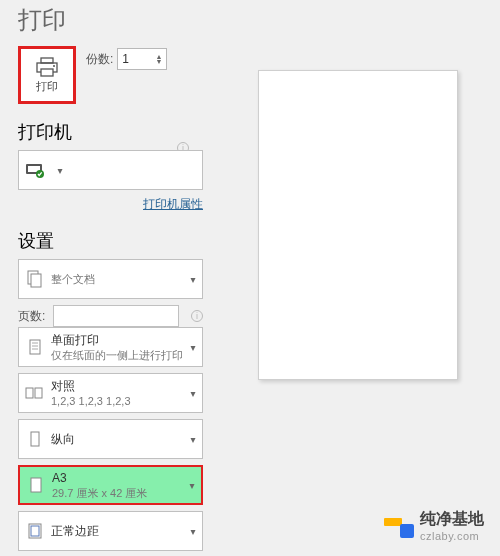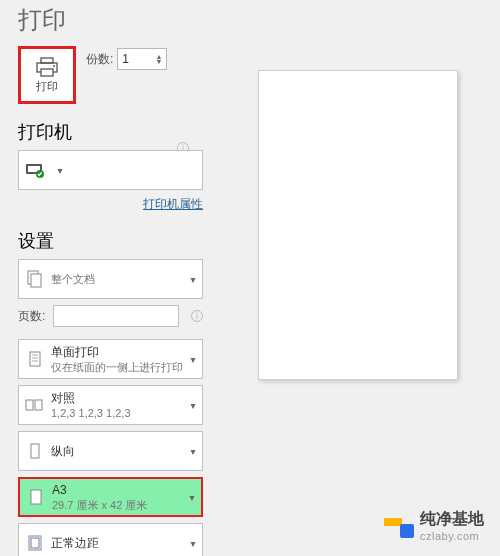--- a/index.html
+++ b/index.html
@@ -80,21 +80,21 @@
     background: #86efac;
   }
   .select-icon {
     width: 32px; display: flex; align-items: center; justify-content: center;
     flex-shrink: 0;
   }
   .select-text { flex: 1; overflow: hidden; white-space: nowrap; text-overflow: ellipsis; }
   .select-text .row-title { font-size: 12px; color: #333; line-height: 15px; }
   .select-text .row-sub { font-size: 11px; color: #777; line-height: 14px; overflow:hidden; text-overflow:ellipsis;}
   .select-caret { width: 18px; color: #666; font-size: 10px; text-align:center; }
-  .label-row { display:flex; align-items:center; gap:8px; margin-bottom:12px; color:#555; }
+  .label-row { display:flex; align-items:center; gap:8px; margin-bottom:0; color:#555; }
   .pages-input {
     height: 22px; border:1px solid #c0c0c0; background:#fff; flex:1;
     display:flex; align-items:center;
   }
   .link-right {
     text-align: right; margin-top: 4px;
   }
   .link-right a { color:#2a6496; font-size:12px; text-decoration:underline; cursor:pointer;}
   .preview {
     width: 200px; height: 310px; background:#fff;

